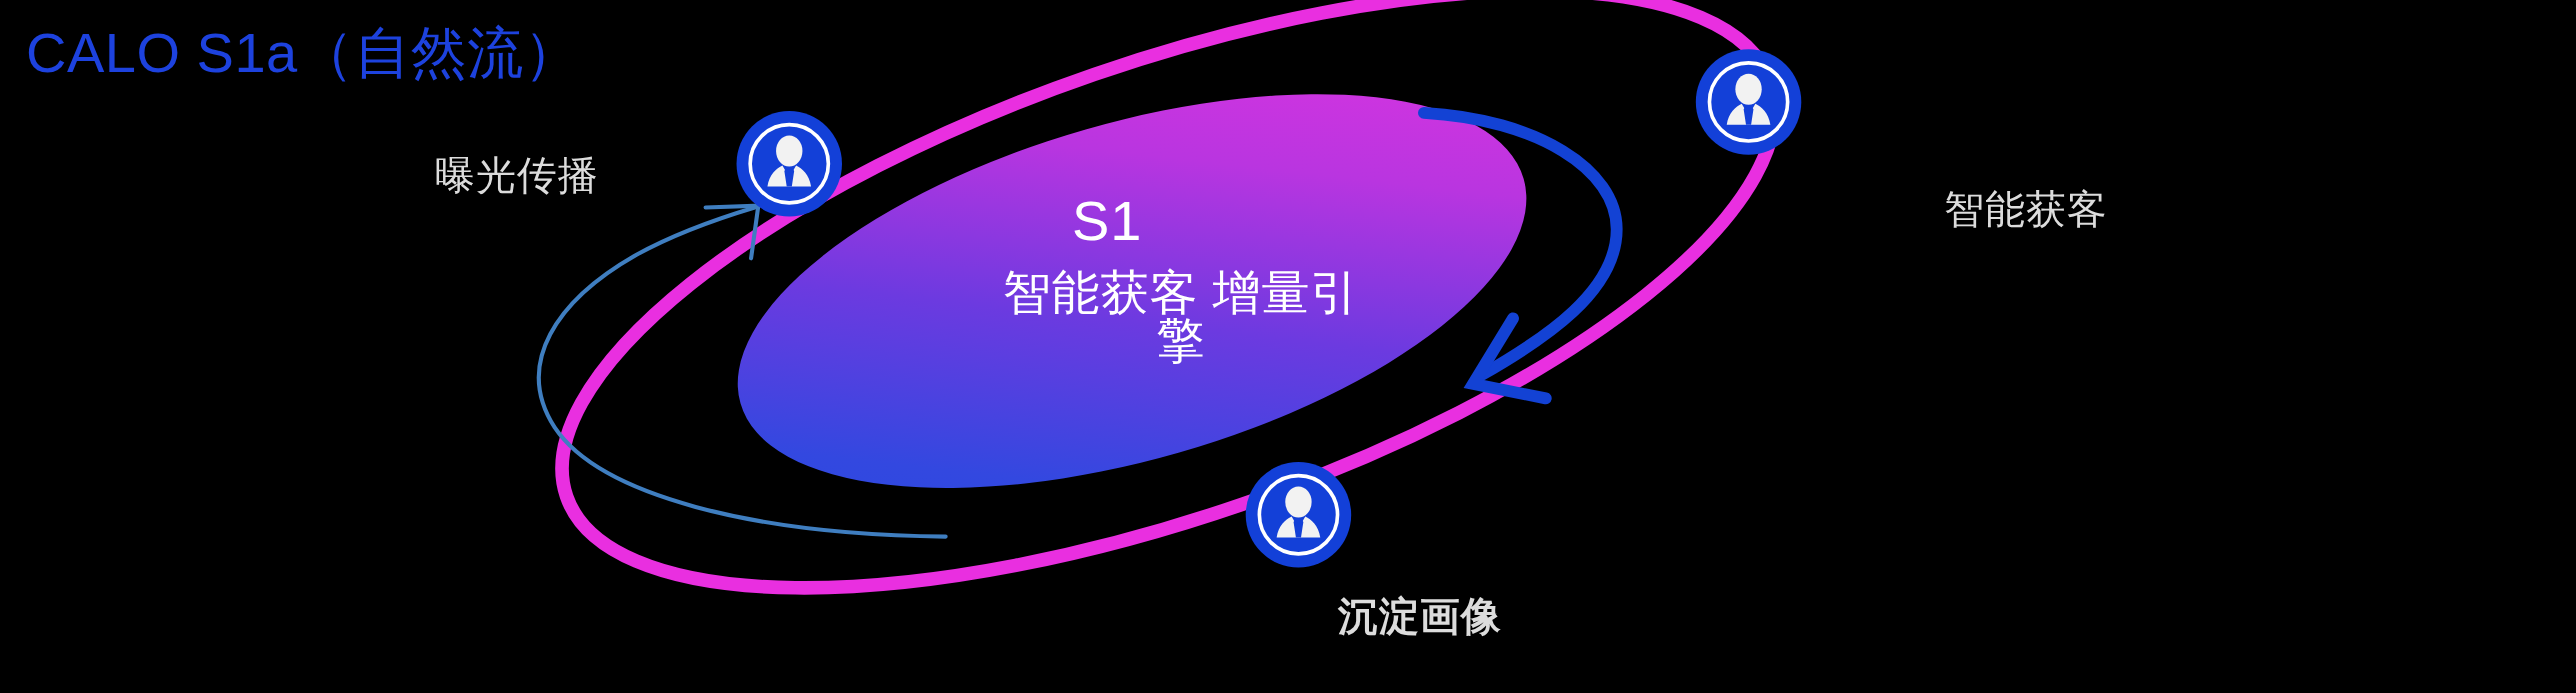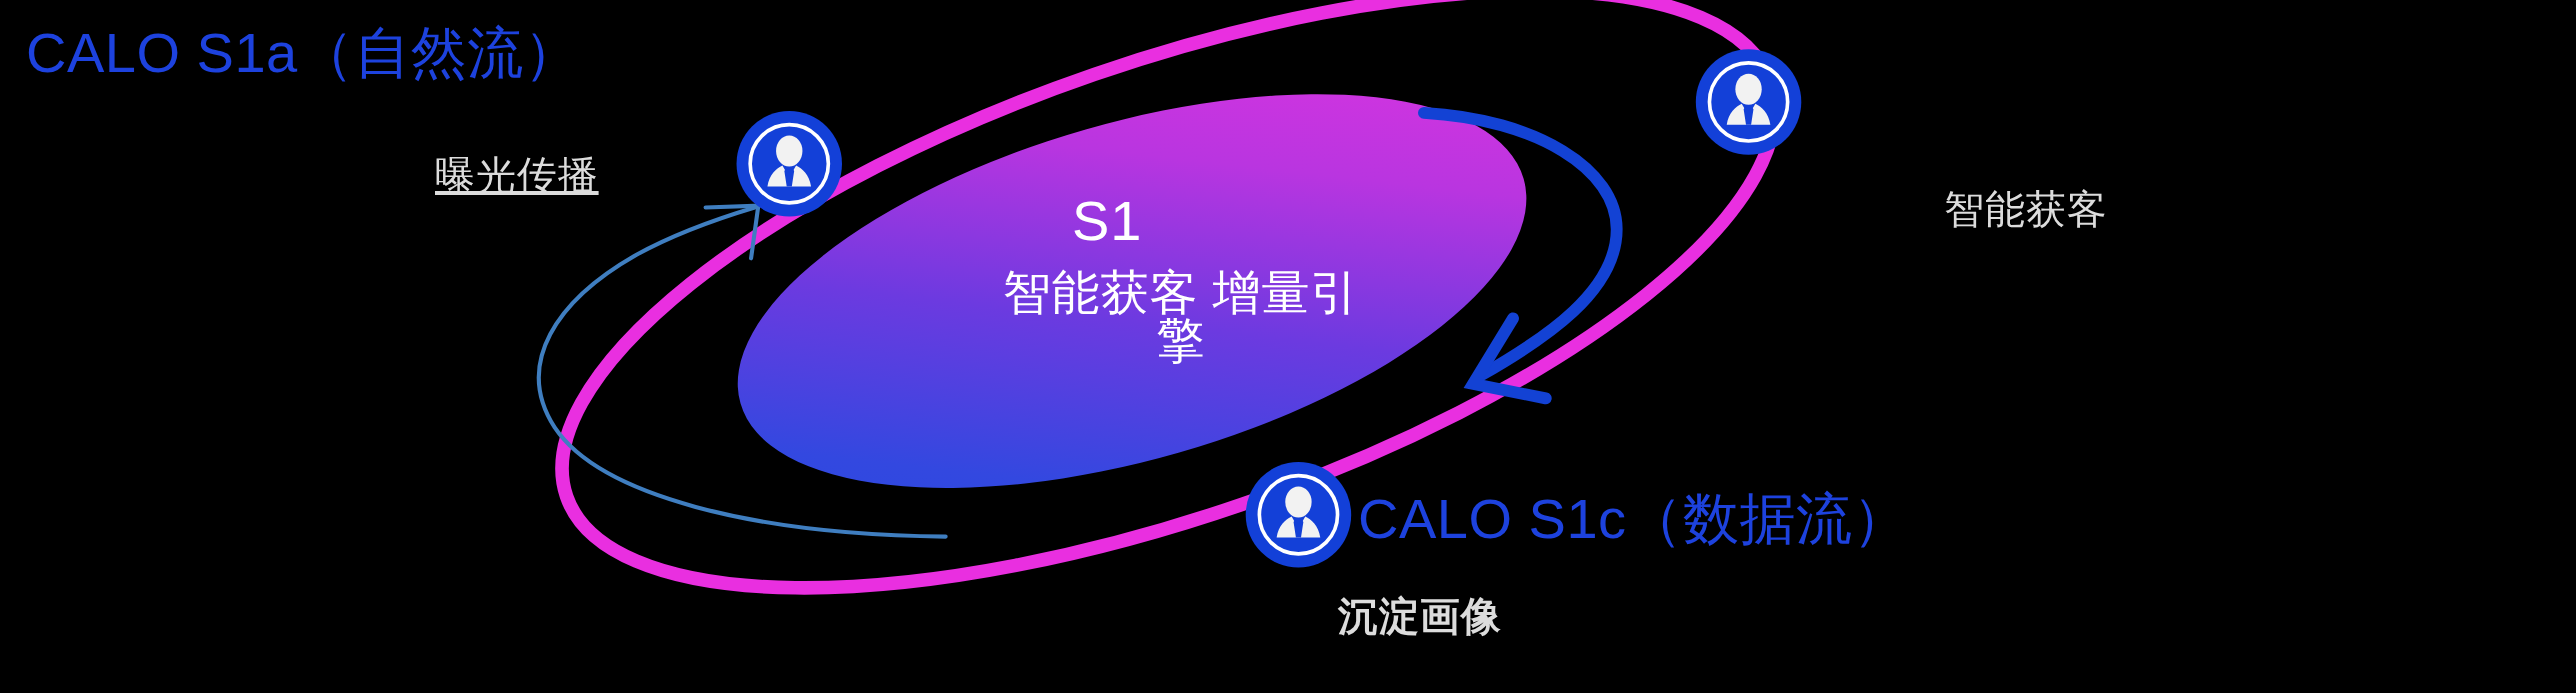--- a/index.html
+++ b/index.html
@@ -36,21 +36,21 @@
     letter-spacing: 0.5px;
   }
   .lbl-sub {
     color: #dcdcdc;
     font-size: 40px;
     font-weight: 400;
     letter-spacing: 0.9px;
   }
 
   #label-s1a-title { left: 26px;   top: 18px; margin-top: 7px; }
-  #label-s1a-sub   { left: 435px;  top: 155px; text-decoration: underline; }
+  #label-s1a-sub   { left: 435px;  top: 155px; }
 
   #label-s1b-title { left: 1823px; top: 62px; }
   #label-s1b-sub   { left: 1944px; top: 189px; }
 
   #label-s1c-title { left: 1358px; top: 491px; }
   #label-s1c-sub   { left: 1338px; top: 596px; font-weight: bold; }
 
   
   #core-title {
     position: absolute;
@@ -152,17 +152,16 @@
   </svg>
 
   <div id="core-title">S1</div>
   <div id="core-sub">智能获客  增量引擎</div>
 
   <div class="lbl lbl-title" id="label-s1a-title">CALO S1a（自然流）</div>
   <div class="lbl lbl-sub" id="label-s1a-sub">曝光传播</div>
 
   <div class="lbl lbl-sub" id="label-s1b-sub">智能获客</div>
 
-  <div class="lbl lbl-title" id="label-s1c-title">CALO S1c（数据流）</div>
   <div class="lbl lbl-sub" id="label-s1c-sub">沉淀画像</div>
 
 </div>
 
 
 </body></html>

